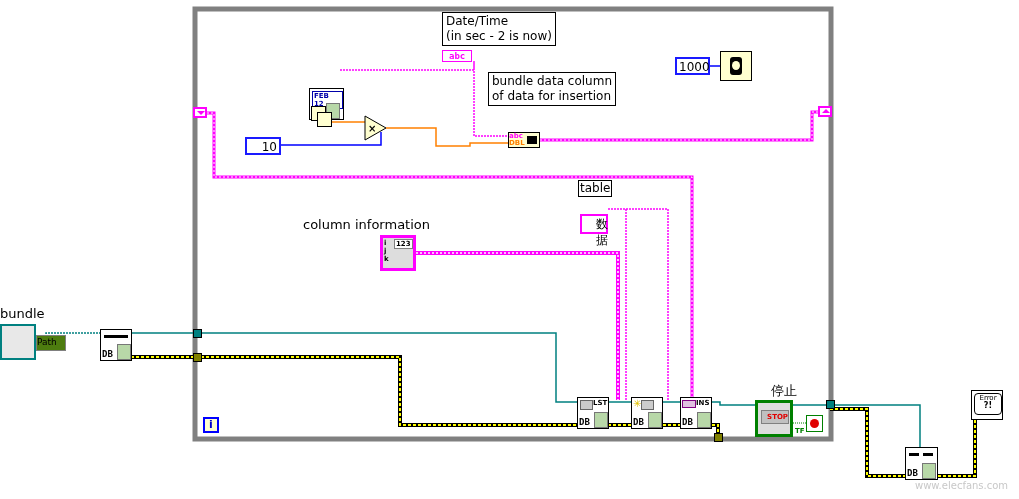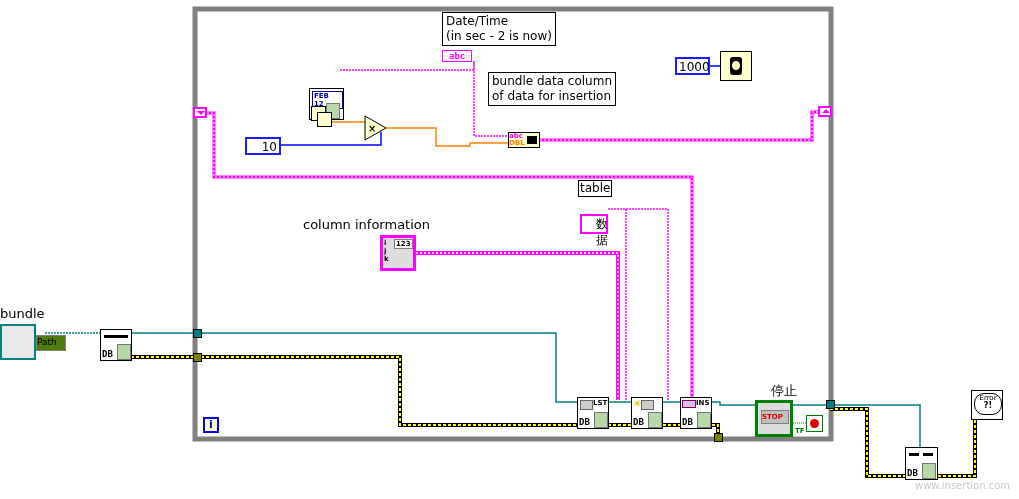--- a/index.html
+++ b/index.html
@@ -151,34 +151,34 @@
   <div style="position:absolute;left:1px;top:2px;width:12px;height:6px;border:1px solid #800080;background:#e0c0e0;"></div>
   <div style="position:absolute;left:15px;top:1px;font-size:7px;font-weight:bold;">INS</div>
   <div class="dbicon" style="left:1px;top:19px;">DB</div>
   <div style="position:absolute;left:16px;top:14px;width:12px;height:14px;background:#b8d8a8;border:1px solid #777;"></div>
 </div>
 
 <div class="iterbox" style="left:203px;top:417px;width:16px;height:16px;">i</div>
 
 <div class="label" style="left:755px;top:383px;margin-left:16px;">停止</div>
 <div class="abs" style="left:755px;top:400px;width:38px;height:37px;border:3px solid #008000;background:#ddd;box-sizing:border-box;">
-  <div style="position:absolute;left:3px;top:7px;width:26px;height:12px;background:#c0c0c0;border:1px solid #808080;color:#e00000;font-size:7px;font-weight:bold;text-align:left;line-height:12px;">STOP</div>
+  <div style="position:absolute;left:3px;top:7px;width:26px;height:12px;background:#c0c0c0;border:1px solid #808080;color:#e00000;font-size:7px;font-weight:bold;text-align:right;line-height:12px;">STOP</div>
   <div style="position:absolute;left:9px;top:24px;font-size:7px;color:#008000;font-weight:bold;margin-left:28px;">TF</div>
 </div>
 <div class="abs" style="left:806px;top:415px;width:17px;height:17px;border:1px solid #008000;background:#fff;box-sizing:border-box;">
   <div style="position:absolute;left:3px;top:3px;width:9px;height:9px;border-radius:50%;background:#e00000;"></div>
 </div>
 
 <div class="node" style="left:905px;top:447px;width:33px;height:33px;">
   <div style="position:absolute;left:3px;top:5px;width:10px;height:3px;background:#000;"></div>
   <div style="position:absolute;left:17px;top:5px;width:10px;height:3px;background:#000;"></div>
   <div class="dbicon" style="left:1px;top:20px;">DB</div>
   <div style="position:absolute;left:16px;top:15px;width:12px;height:14px;background:#b8d8a8;border:1px solid #777;"></div>
 </div>
 
 <div class="node" style="left:971px;top:390px;width:32px;height:30px;">
-  <div style="position:absolute;left:2px;top:2px;width:26px;height:20px;border:1px solid #000;border-radius:10px;text-align:center;font-size:7px;line-height:8px;">
+  <div style="position:absolute;left:2px;top:2px;width:26px;height:20px;border:1px solid #000;border-radius:4px;text-align:center;font-size:7px;line-height:8px;">
     <div>Error</div>
     <div style="font-weight:bold;font-size:8px;">?!</div>
   </div>
 </div>
 
-<div class="label" style="left:915px;top:478px;color:#c8c8c8;font-size:10px;">www.insertion.com</div>
+<div class="label" style="left:915px;top:478px;color:#c8c8c8;font-size:10px;">www.elecfans.com</div>
 
 </body></html>

